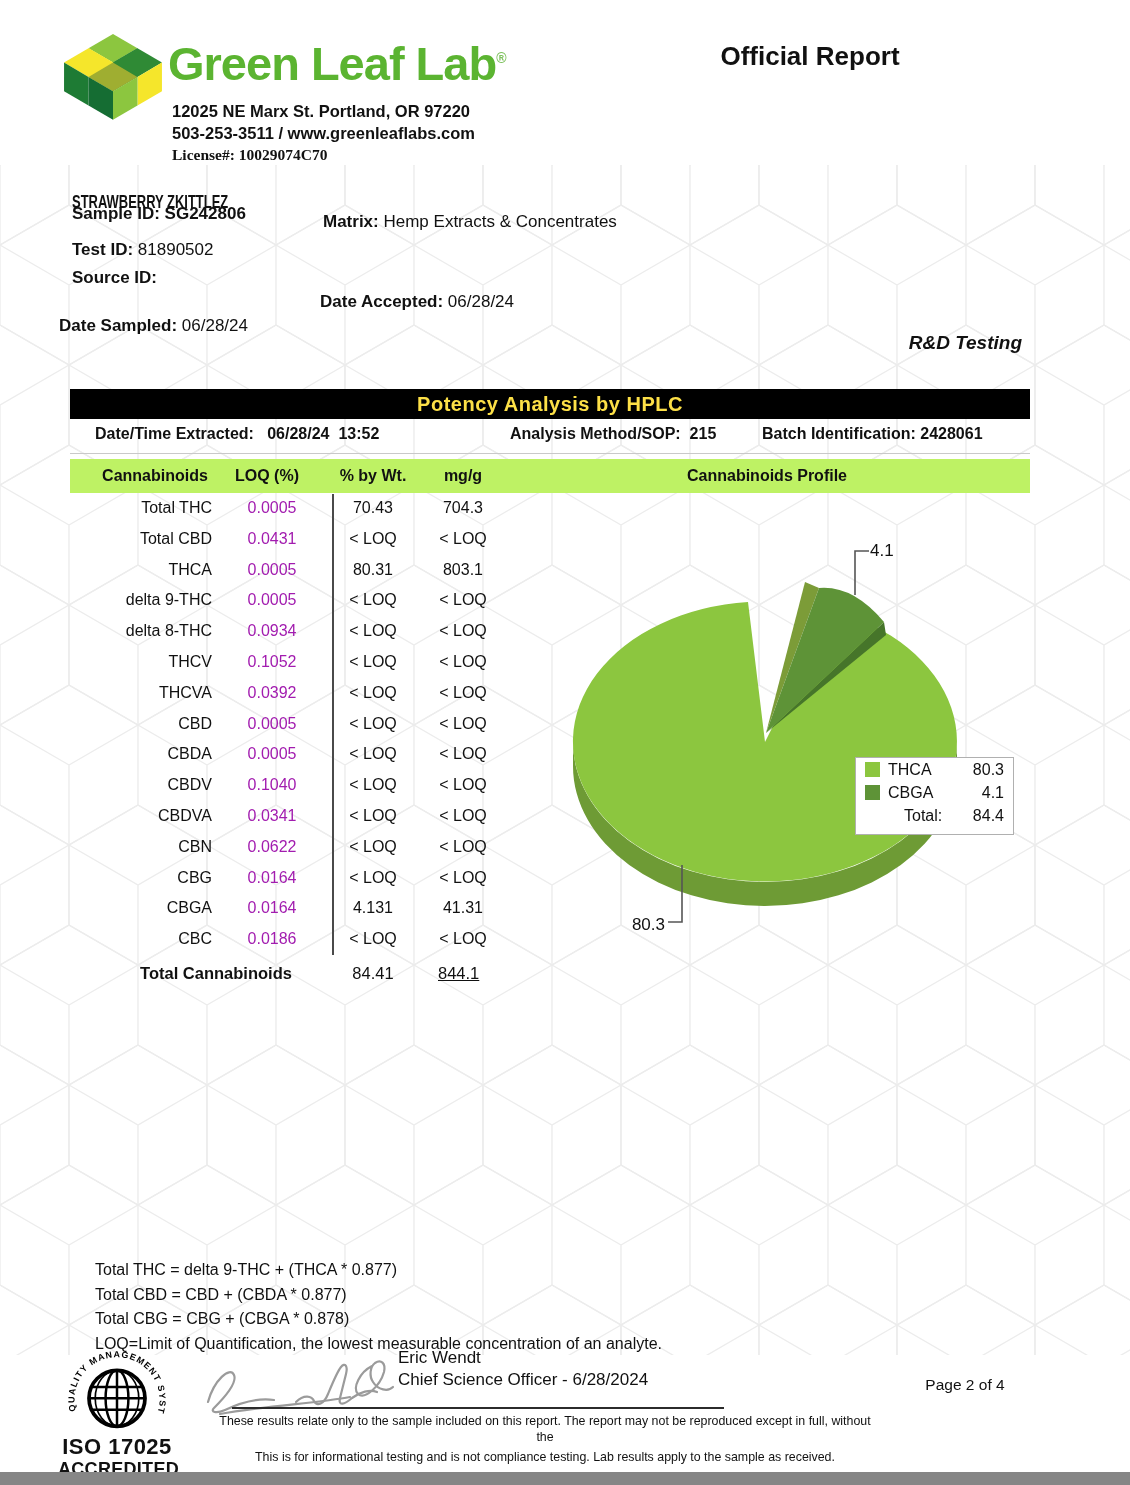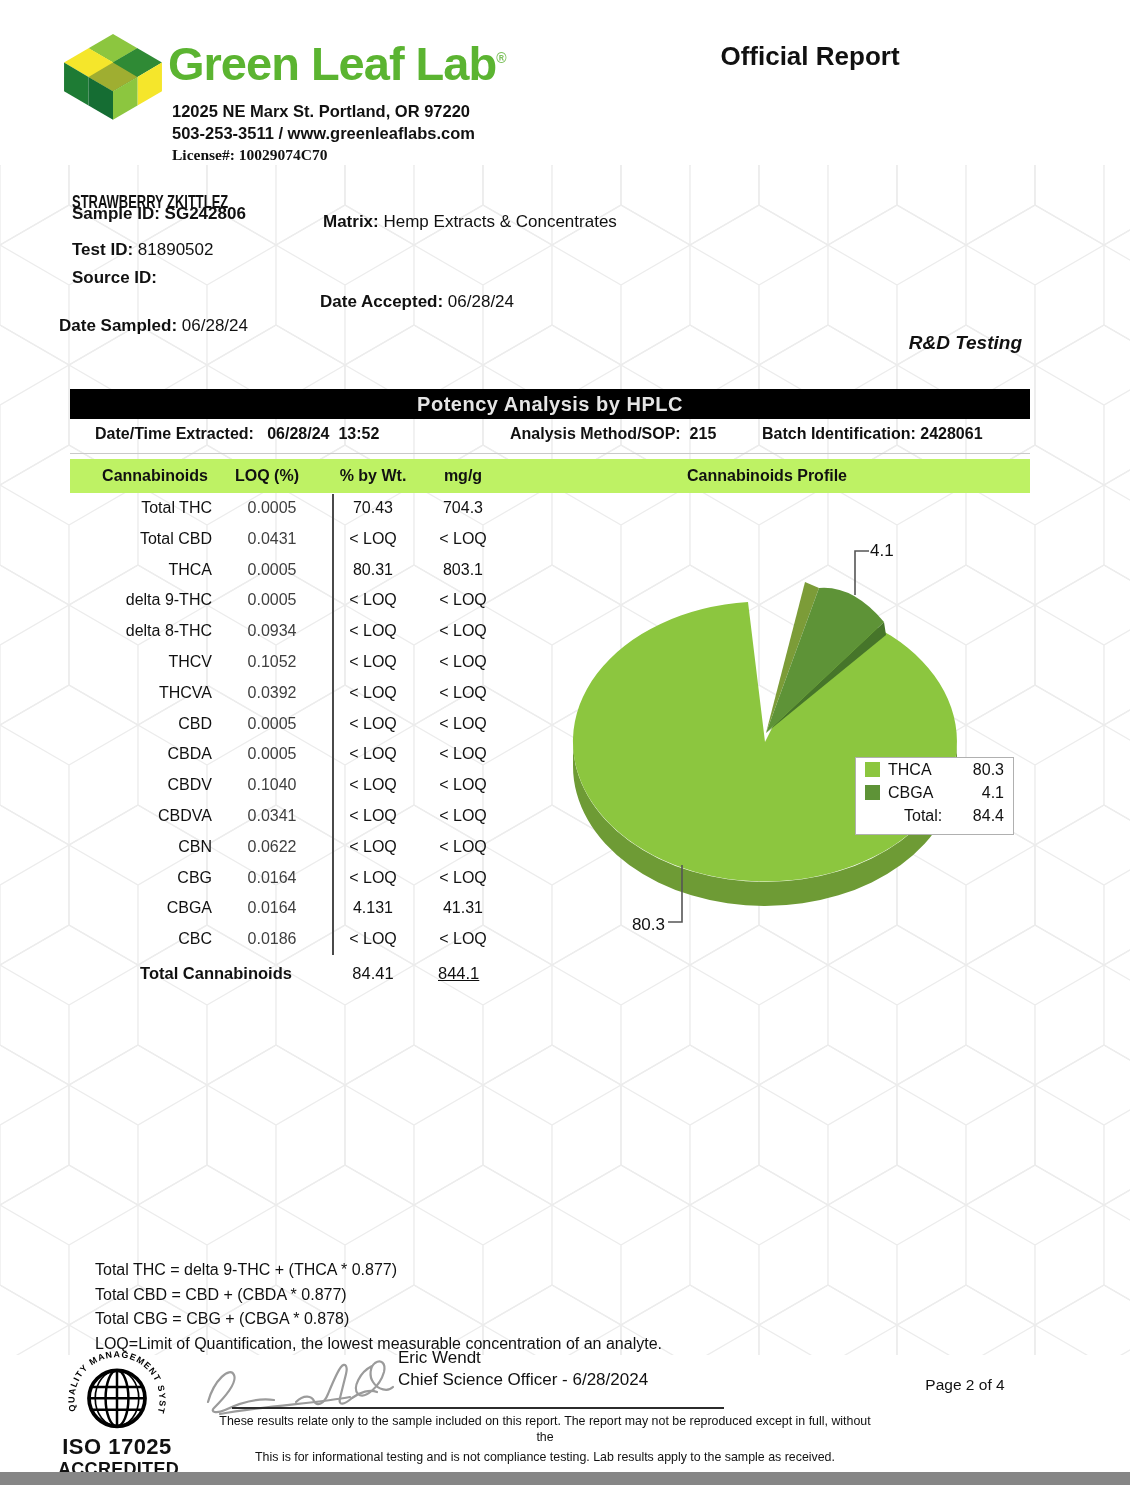--- a/index.html
+++ b/index.html
@@ -18,33 +18,33 @@
   #lic{left:172px;top:146px;font-size:15.5px;font-weight:bold;font-family:"Liberation Serif",serif;}
   #rtitle{left:610px;top:40px;width:400px;text-align:center;font-size:26px;font-weight:bold;line-height:32px;}
   
   #sname{left:72px;top:192px;font-size:18px;font-weight:bold;}
   #sname span{display:inline-block;transform:scaleX(.72);transform-origin:left;}
   .info{font-size:17px;}
   #srow1{left:72px;top:204px;} #srow2{left:72px;top:240px;} #srow3{left:72px;top:268px;} #srow4{left:59px;top:295px;margin-top:21px;}
   #mrow{left:323px;top:212px;} #darow{left:320px;top:292px;}
   #rd{left:722px;top:332px;width:300px;text-align:right;font-size:19px;font-weight:bold;font-style:italic;}
   
-  #banner{left:70px;top:389px;width:960px;height:30px;background:#000;color:#e5e5e5;text-align:center;
+  #banner{left:70px;top:389px;width:960px;height:30px;background:#000;color:#fde047;text-align:center;
           font-size:20px;font-weight:bold;line-height:30px;letter-spacing:.5px;}
   #xrow{left:70px;top:425px;width:960px;height:26px;font-size:16px;font-weight:bold;}
   #xrow .seg{position:absolute;top:0;white-space:pre;}
   #thinline{left:70px;top:453px;width:960px;height:1px;background:#c9c9c9;}
   
   #band{left:70px;top:459px;width:960px;height:34px;background:#bef264;font-size:16px;font-weight:bold;}
   #band span{position:absolute;top:0;line-height:34px;transform:translateX(-50%);}
   
   #tbl{left:70px;top:493px;width:460px;}
   .trow{position:relative;height:30.8px;font-size:16px;line-height:30.8px;}
   .c-name{position:absolute;left:0;width:142px;text-align:right;}
-  .c-loq{position:absolute;left:152px;width:100px;text-align:center;color:#404040;}
+  .c-loq{position:absolute;left:152px;width:100px;text-align:center;color:#a21caf;}
   .c-wt{position:absolute;left:258px;width:90px;text-align:center;}
   .c-mg{position:absolute;left:348px;width:90px;text-align:center;}
   #vdiv{left:332px;top:494px;width:2px;height:461px;background:#4a4a4a;}
   #trow-total{left:70px;top:958px;width:460px;height:30px;font-size:16.5px;line-height:30px;}
   #trow-total .t-name{position:absolute;left:0;width:292px;text-align:center;font-weight:bold;}
   #trow-total .t-wt{position:absolute;left:258px;width:90px;text-align:center;}
   #trow-total .t-mg{position:absolute;left:368px;width:90px;text-align:left;text-decoration:underline;}
   
   #pie{left:555px;top:535px;width:475px;height:435px;}
   .callout{position:absolute;font-size:17px;color:#111;}

